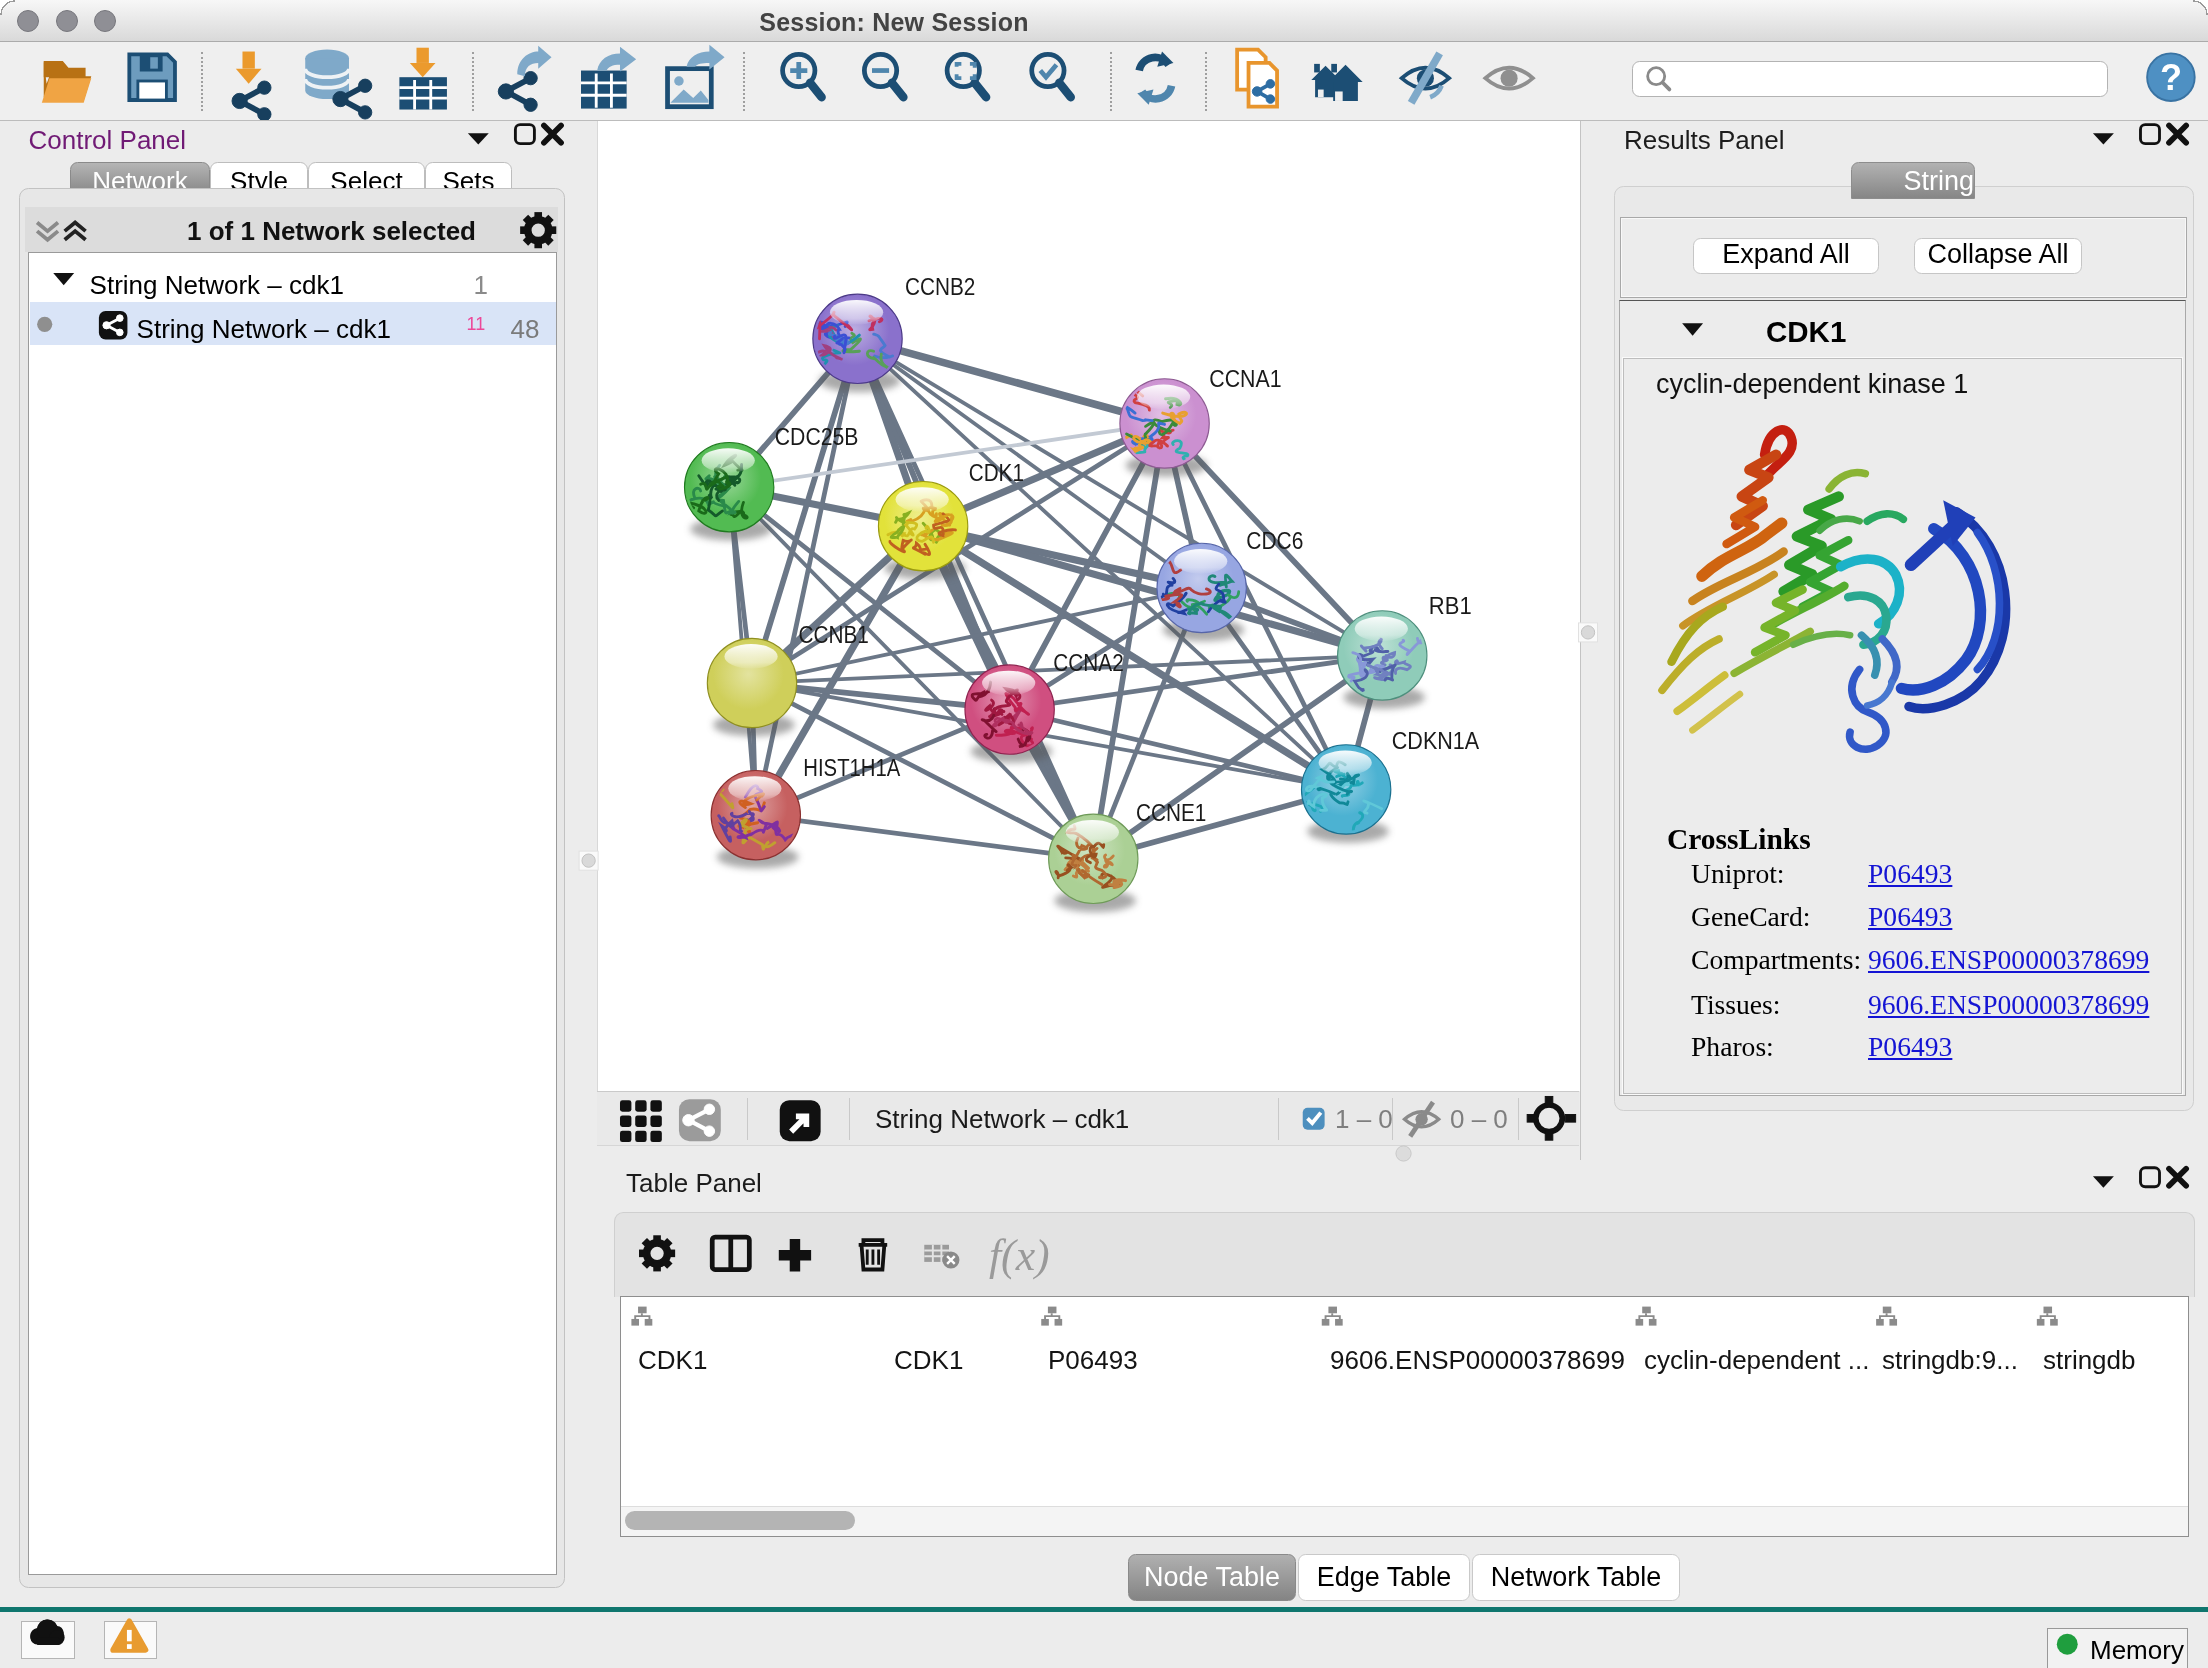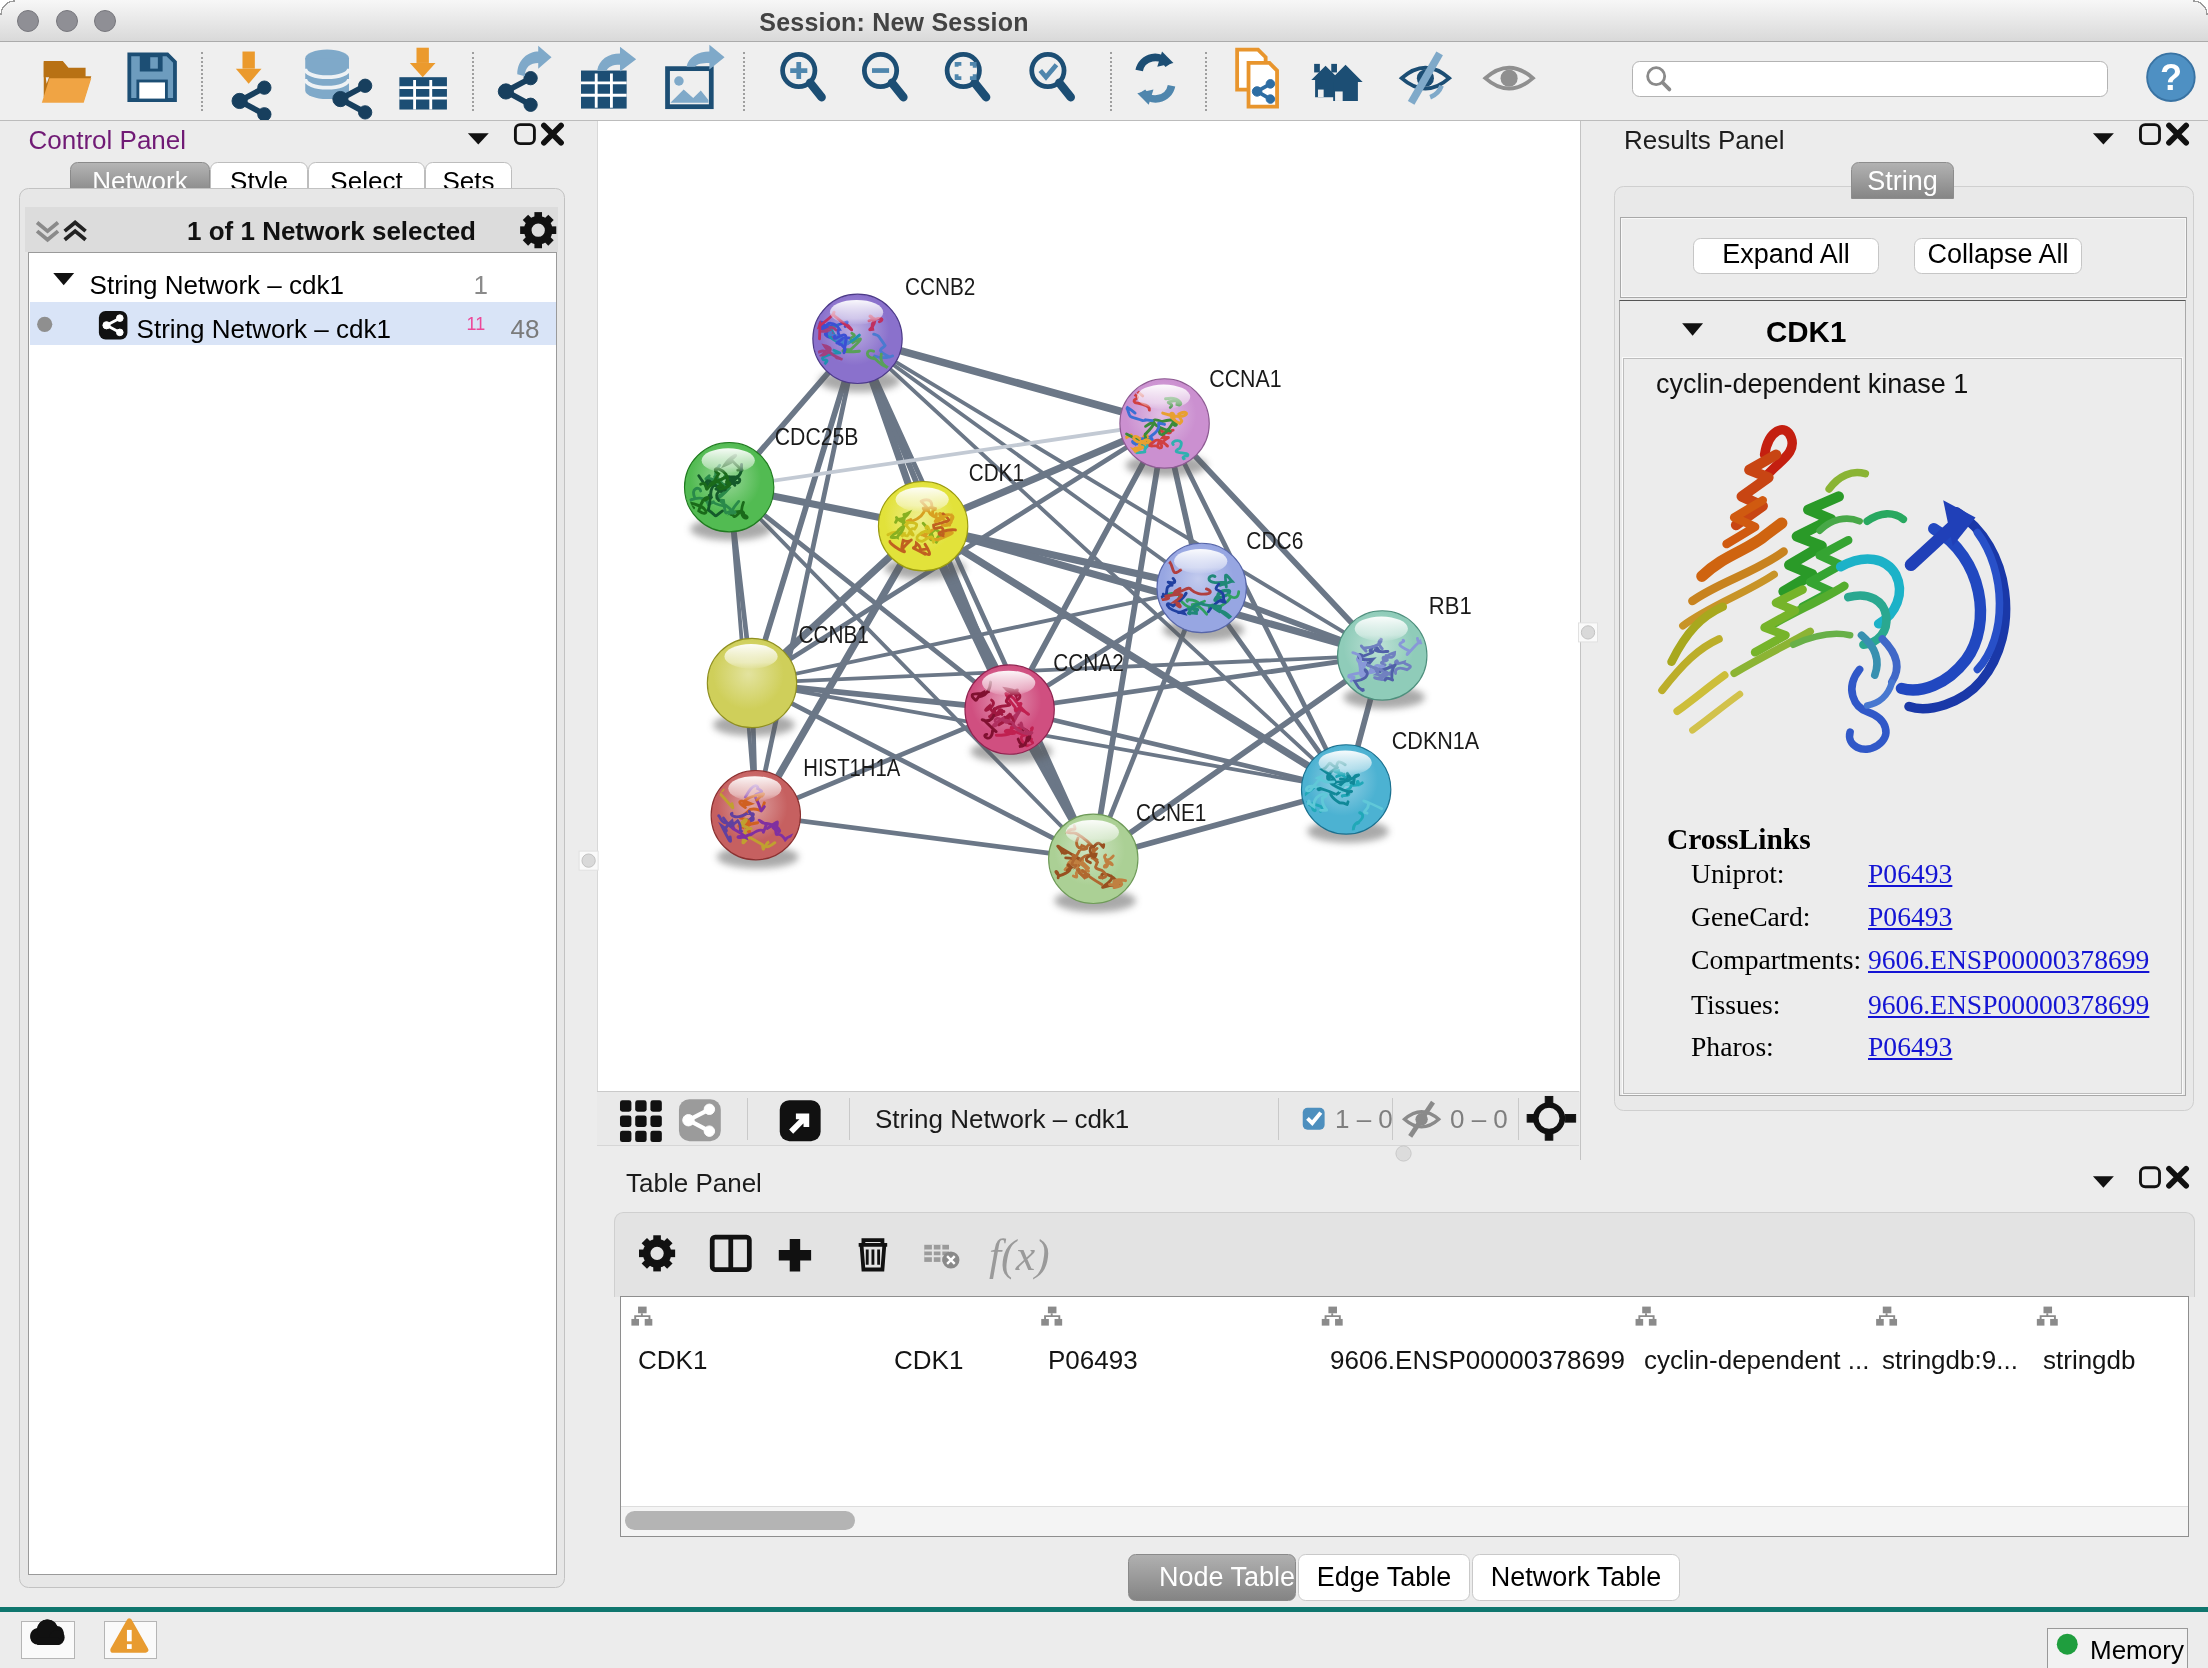--- a/index.html
+++ b/index.html
@@ -21,21 +21,21 @@
 #cp-bar{left:25px;top:207px;width:533px;height:45px;background:#dcdcdc;font-size:26px;color:#111;font-weight:bold;}
 #cp-tree{left:27.6px;top:252px;width:529px;height:1323px;background:#fff;border:1px solid #9a9a9a;box-sizing:border-box;}
 #cp-row2{position:absolute;left:1px;top:49px;width:526px;height:43px;background:#d9e4f7;}
 
 #netview{left:597px;top:121px;width:982px;height:970px;background:#fff;border-left:1px solid #d8d8d8;}
 #nettoolbar{left:597px;top:1091px;width:982px;height:55px;background:#e9e9e9;border-top:1px solid #cacaca;border-bottom:1px solid #d6d6d6;box-sizing:border-box;}
 .ntsep{position:absolute;top:5.7px;height:42px;width:0;border-left:1.9px solid #c9c9c9;}
 
 #results{left:1580px;top:121px;width:629px;height:1040px;background:#ececec;border-left:1px solid #c3c3c3;box-sizing:border-box;}
 #res-title{left:1624px;top:125px;font-size:26px;color:#1c1c1c;}
-#stringtab{z-index:5;left:1851px;top:162px;width:103px;height:37px;background:linear-gradient(#b2b2b2,#868686);border-radius:7.6px 7.6px 0 0;color:#fff;font-size:27px;text-align:center;line-height:37px;border:1px solid #8d8d8d;box-sizing:border-box;}
+#stringtab{z-index:5;left:1851px;top:162px;width:124px;height:37px;background:linear-gradient(#b2b2b2,#868686);border-radius:7.6px 7.6px 0 0;color:#fff;font-size:27px;text-align:right;line-height:37px;border:1px solid #8d8d8d;box-sizing:border-box;}
 #res-box{left:1614px;top:186px;width:578px;height:923px;background:#e9e9e9;border:1px solid #cfcfcf;border-radius:9.5px;}
 #res-inner1{left:1620px;top:217px;width:565px;height:79px;border:1px solid #a8a8a8;background:#ececec;box-shadow:inset 0 0 0 1px #f8f8f8;}
 .wbtn{position:absolute;top:238px;height:36px;background:#fff;border:1px solid #c6c6c6;border-radius:7.6px;font-size:27px;text-align:center;color:#000;box-sizing:border-box;}
 #res-box2{left:1619px;top:300px;width:567px;height:796px;border:1px solid #a8a8a8;border-top:1.9px solid #555;background:#ececec;box-sizing:border-box;}
 #res-white{left:1623px;top:358px;width:559px;height:736px;background:#ececec;border:1px solid #bdbdbd;box-shadow:0 0 0 1px #fafafa;box-sizing:border-box;}
 .serif{font-family:"Liberation Serif",serif;}
 .xlink{color:#1414d4;text-decoration:underline;}
 
 #tablepanel{left:572px;top:1160px;width:1637px;height:447px;background:#ececec;}
 #tp-title{left:626px;top:1168px;font-size:26px;color:#1c1c1c;}
@@ -675,21 +675,21 @@
   <div class="cell" style="left:273px;">CDK1</div>
   <div class="cell" style="left:427px;">P06493</div>
   <div class="cell" style="left:709px;">9606.ENSP00000378699</div>
   <div class="cell" style="left:1023px;">cyclin-dependent ...</div>
   <div class="cell" style="left:1261px;">stringdb:9...</div>
   <div class="cell" style="left:1422px;">stringdb</div>
   <div id="tp-scroll">
       <div id="tp-thumb"></div>
     </div>
 </div>
-<div class="abs btab btabactive" style="left:1128px;width:168px;line-height:45px;text-align:right;">Node Table</div>
+<div class="abs btab btabactive" style="left:1128px;width:168px;line-height:45px;">Node Table</div>
 <div class="abs btab" style="left:1298px;width:172px;line-height:45px;">Edge Table</div>
 <div class="abs btab" style="left:1472px;width:208px;line-height:45px;">Network Table</div>
 
 <div class="abs" id="statusbar">
   <div class="sbtn" style="left:21px;top:8.6px;width:54px;height:38px;"></div>
   <div class="sbtn" style="left:104px;top:8.6px;width:53px;height:38px;"></div>
   <div class="sbtn" style="left:2047px;top:16px;width:141px;height:42px;background:#f2f2f2;border-color:#999;">
     <span style="position:absolute;left:42px;top:5.7px;font-size:26px;">Memory</span>
   </div>
 </div>

